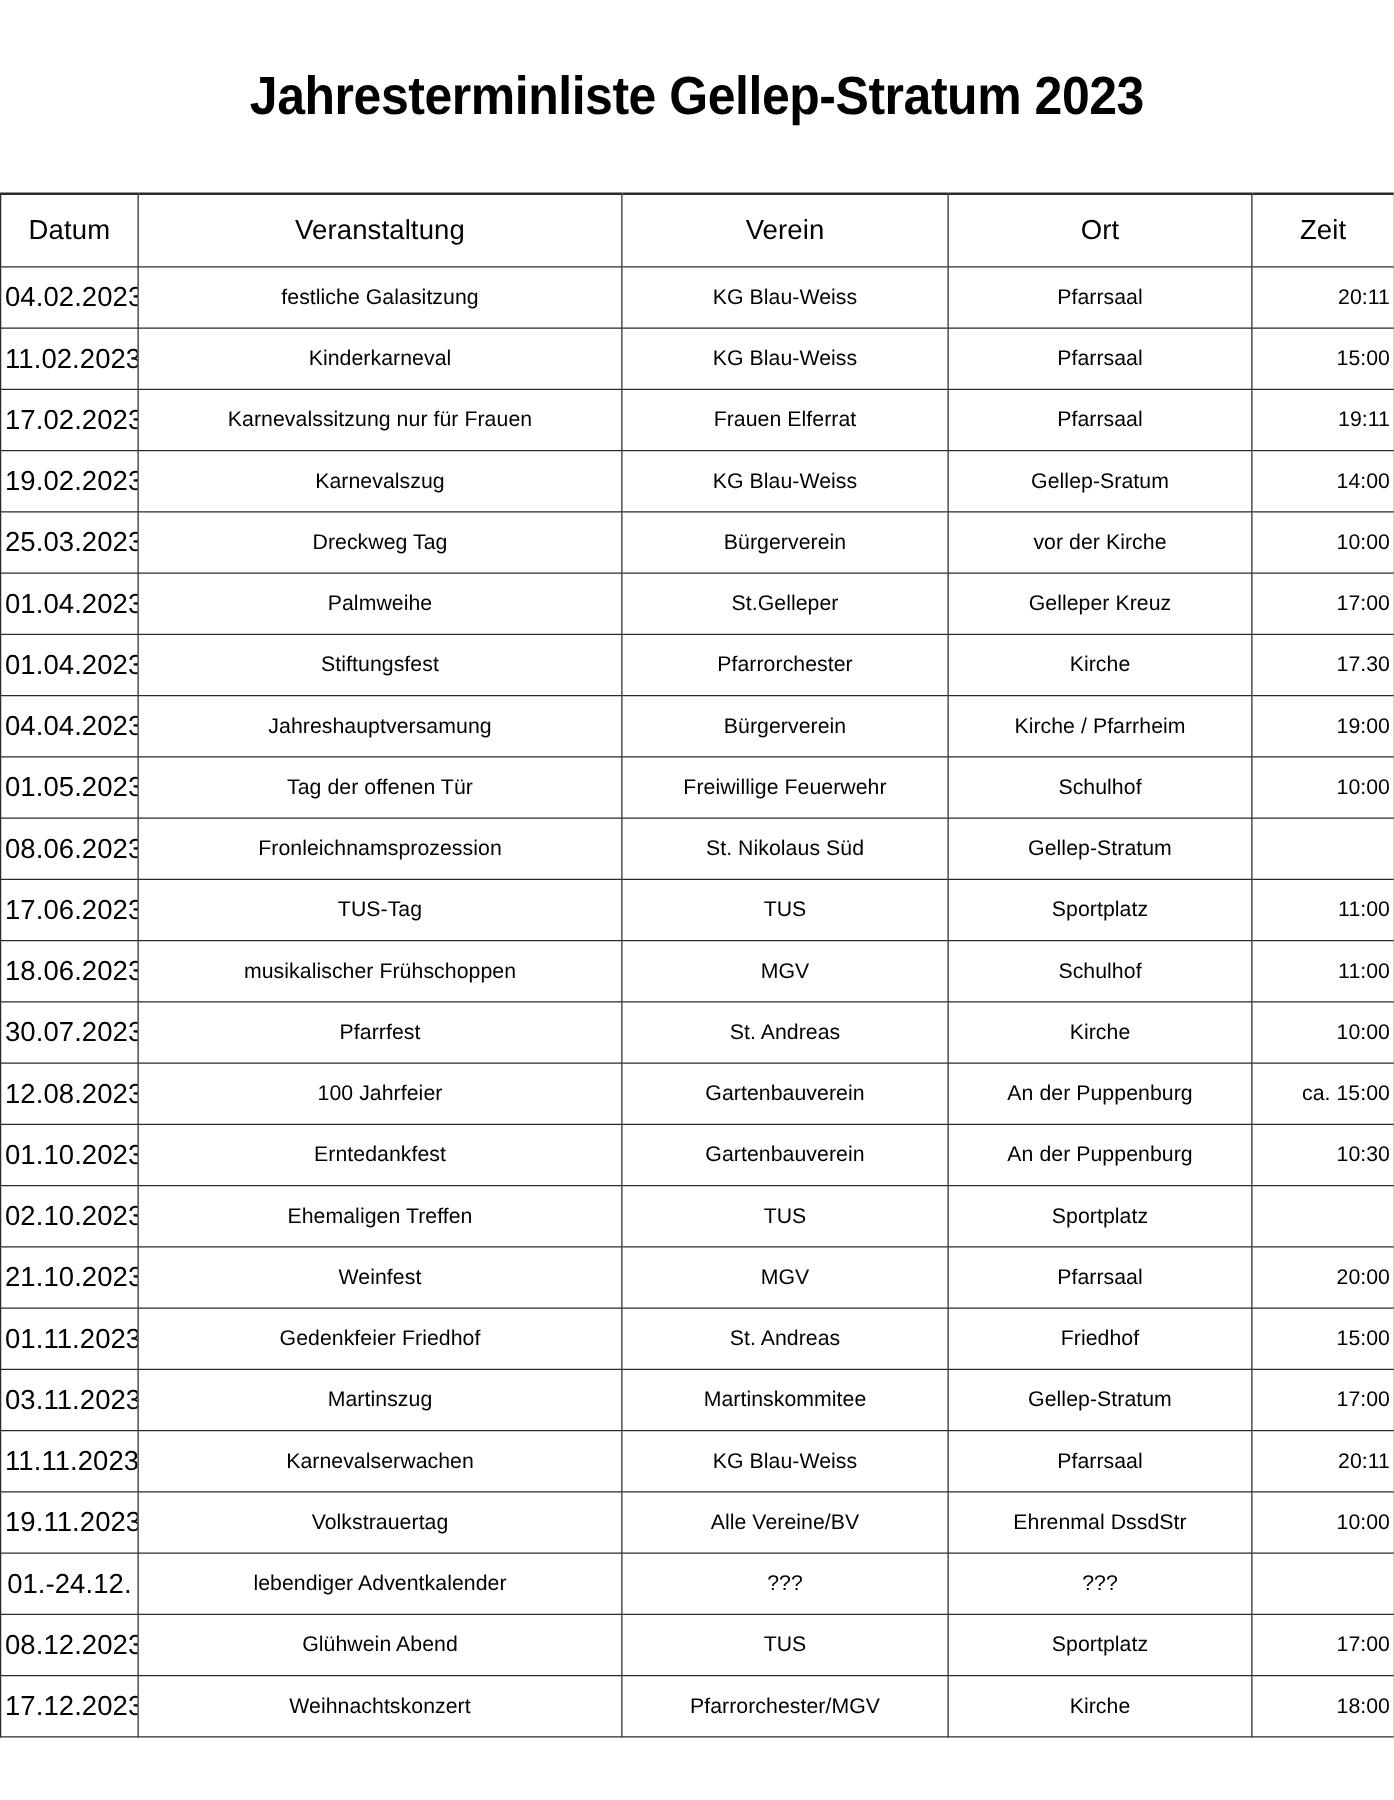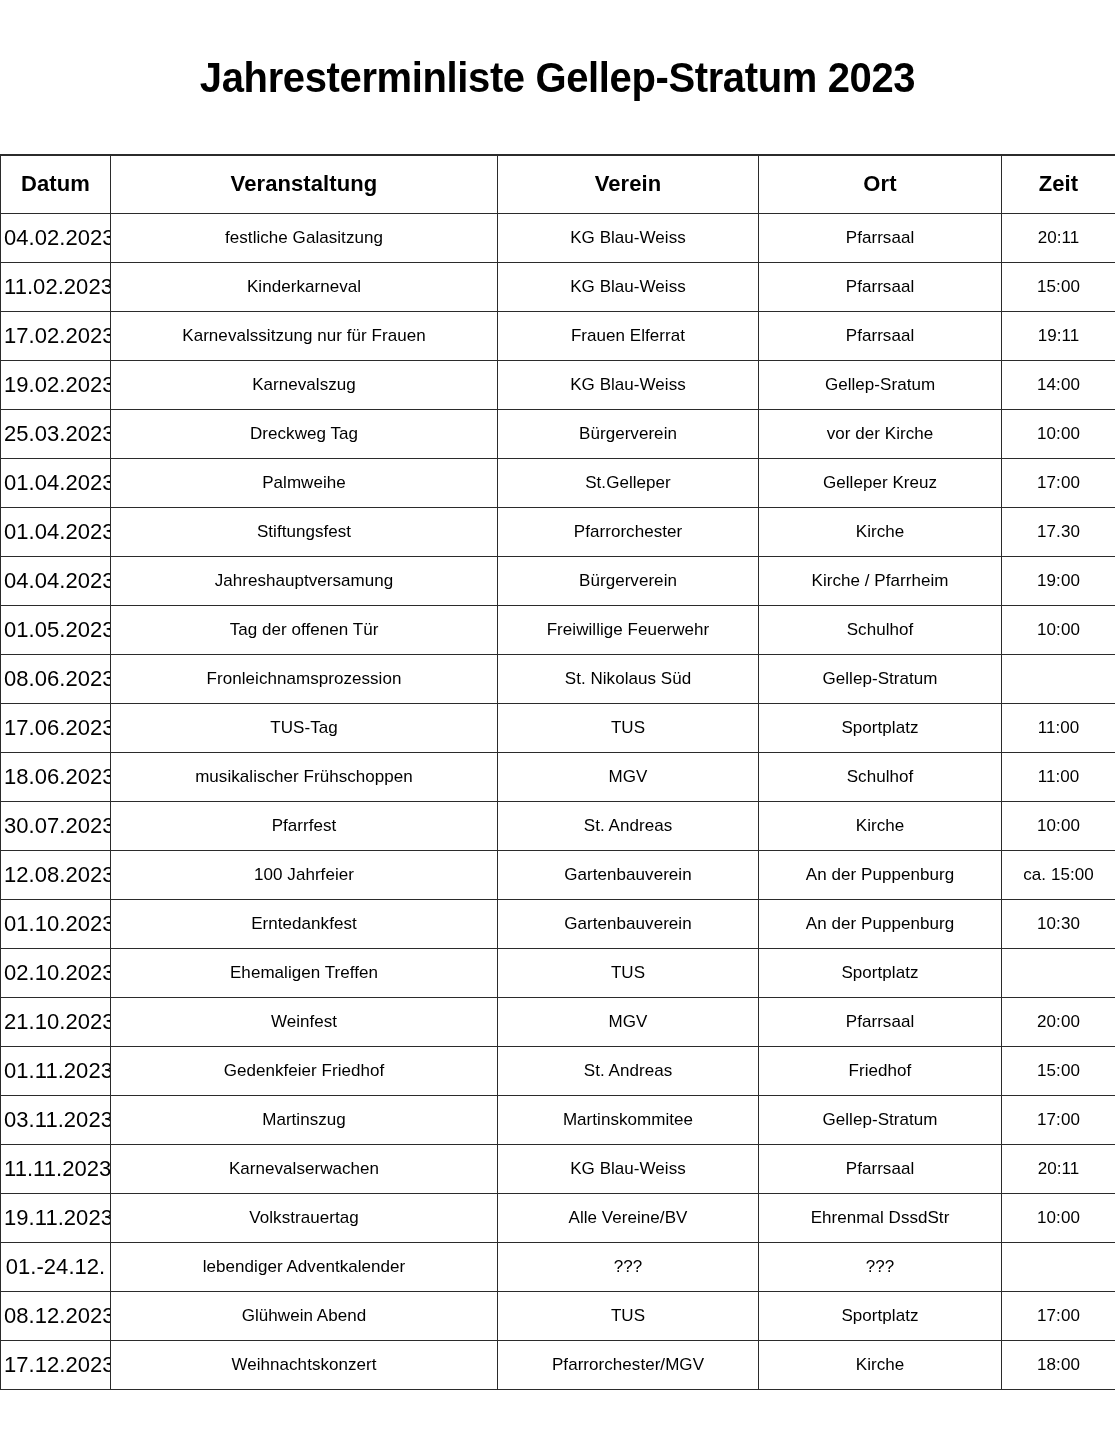--- a/index.html
+++ b/index.html
@@ -60,39 +60,40 @@
     text-align: center;
     vertical-align: middle;
     padding: 0 3px;
     overflow: hidden;
     white-space: nowrap;
     background: #ffffff;
   }
 
   table.schedule thead th {
     height: 57px;
-    font-weight: bold;
+    font-weight: normal;
     font-size: 22px;
     letter-spacing: 0.1px;
     border-top: 2px solid #2b2b2b;
     border-bottom: 1.5px solid #2b2b2b;
   }
 
   table.schedule tbody td {
     height: 48px;
     font-weight: normal;
     font-size: 17px;
     letter-spacing: 0.05px;
   }
 
   table.schedule tbody td.cell-datum {
     font-size: 22px;
   }
   table.schedule tbody td.cell-zeit {
     font-size: 17px;
+    text-align: right;
   }
 
   
   table.schedule tr > *:first-child { border-left: 1px solid #2b2b2b; }
   table.schedule tr > *:last-child  { border-right: 1px solid #2b2b2b; }
 </style>
 </head>
 <body>
 
 <div class="page">

